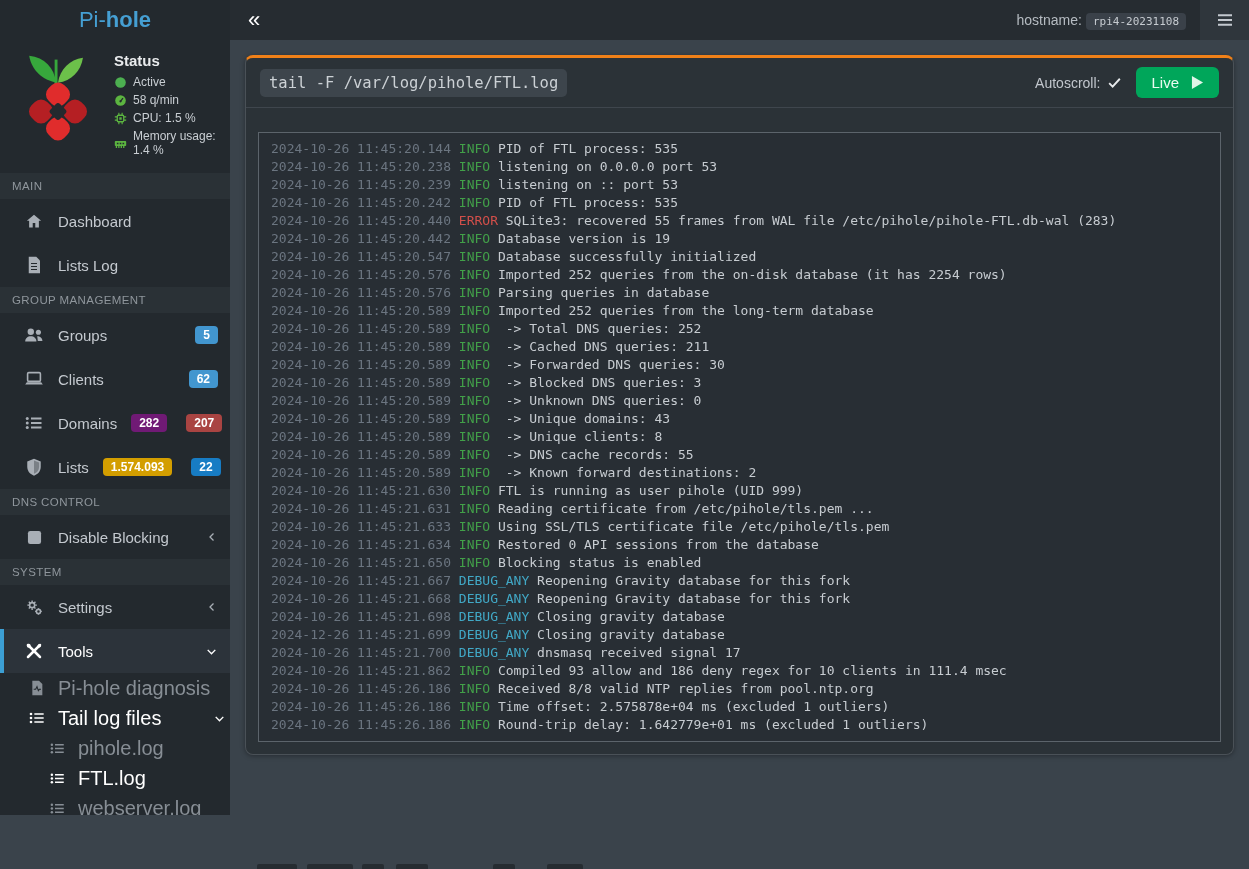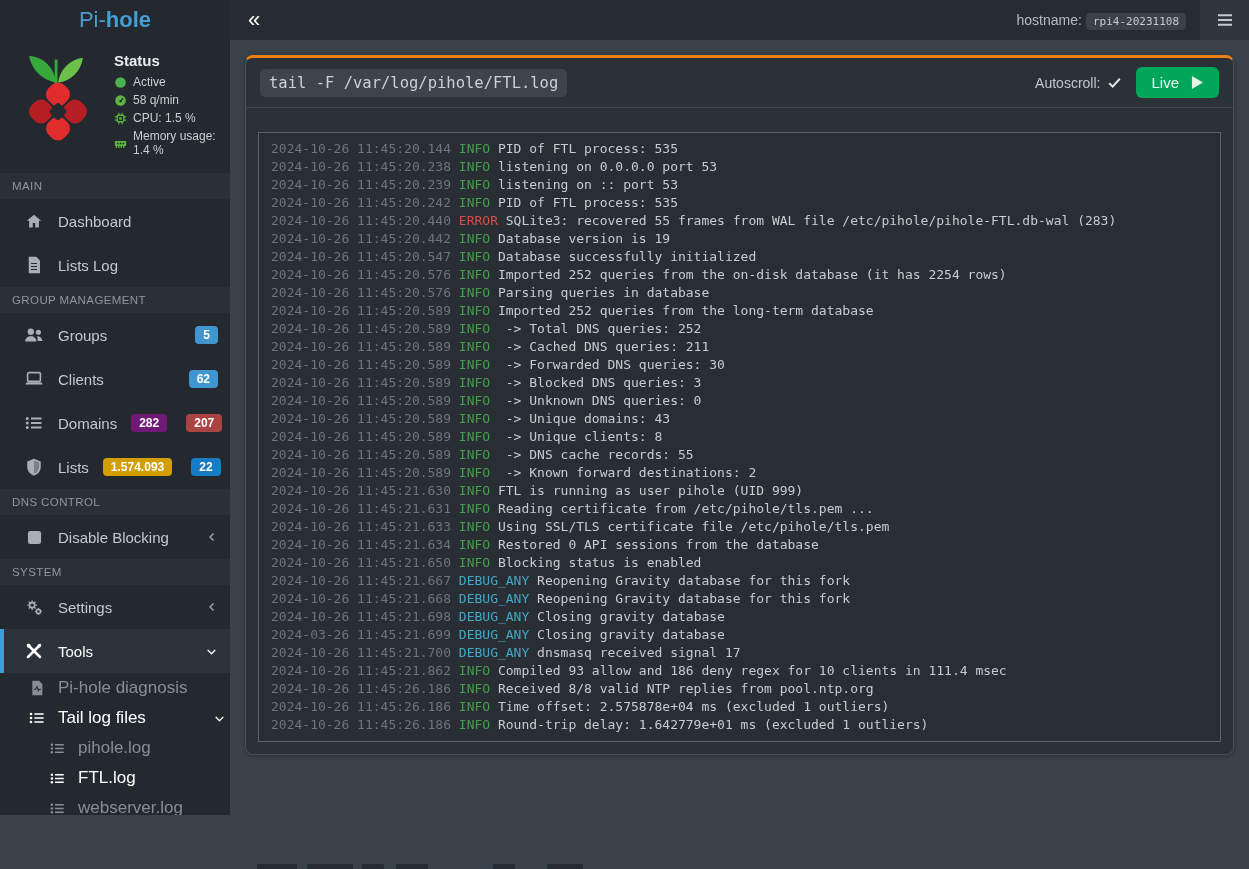--- a/index.html
+++ b/index.html
@@ -20,21 +20,21 @@
   .status-title{ font-weight:700; font-size:15px; color:#e9ebed; margin-bottom:6px; }
   .status-item{ display:flex; align-items:center; gap:6px; font-size:12px; color:#c9ced3; margin-bottom:4px; }
   .status-item svg{ width:13px; height:13px; flex:0 0 13px; }
   .nav-header{ background:#2a3136; color:#8f969c; font-size:11.5px; letter-spacing:.4px; padding:6px 12px; height:26px; display:flex; align-items:center; }
   .nav-item{ height:44px; display:flex; align-items:center; padding:0 12px 0 24px; gap:14px; font-size:15px; color:#c4c9cf; cursor:pointer; }
   .nav-item .ic{ width:20px; height:20px; flex:0 0 20px; color:#a9afb6; display:flex; align-items:center; justify-content:center; }
   .nav-item .lbl{ flex:1; white-space:nowrap; }
   .nav-item .chev{ color:#a9afb6; display:flex; }
   .nav-item.active-parent{ background:#2c333a; border-left:4px solid #3c9fd4; padding-left:20px; color:#fff; }
   .nav-item.active-parent .ic, .nav-item.active-parent .chev{ color:#fff; }
-  .sub-item{ height:30px; display:flex; align-items:center; padding:0 4px 0 28px; gap:12px; font-size:17px; color:#878e95; cursor:pointer; }
+  .sub-item{ height:30px; display:flex; align-items:center; padding:0 4px 0 28px; gap:12px; font-size:20px; color:#878e95; cursor:pointer; }
   .sub-item .ic{ width:18px; height:18px; flex:0 0 18px; display:flex; align-items:center; justify-content:center; }
   .sub-item.lvl2{ padding-left:48px; }
   .sub-item.white{ color:#fff; }
   .sub-item .lbl{ flex:1; white-space:nowrap; }
   .sub-item .chev{ display:flex; }
   .badge{ font-size:12px; font-weight:700; color:#fff; padding:3px 8px; border-radius:4px; line-height:1; }
   .badge + .badge{ margin-left:5px; }
   .bg-blue{ background:#4296cf; }
   .bg-blue2{ background:#177cc4; }
   .bg-green{ background:#701a75; }
@@ -422,21 +422,21 @@
             <div class="log-line"><span class="log-time" data-v="2024-10-26 11:45:21.634">2024-10-26 11:45:21.634</span><span class="log-lvl" data-v="INFO">INFO</span><span class="log-msg" data-v="Restored 0 API sessions from the database">Restored 0 API sessions from the database</span></div>
 
             <div class="log-line"><span class="log-time" data-v="2024-10-26 11:45:21.650">2024-10-26 11:45:21.650</span><span class="log-lvl" data-v="INFO">INFO</span><span class="log-msg" data-v="Blocking status is enabled">Blocking status is enabled</span></div>
 
             <div class="log-line"><span class="log-time" data-v="2024-10-26 11:45:21.667">2024-10-26 11:45:21.667</span><span class="log-lvl" data-v="DEBUG_ANY">DEBUG_ANY</span><span class="log-msg" data-v="Reopening Gravity database for this fork">Reopening Gravity database for this fork</span></div>
 
             <div class="log-line"><span class="log-time" data-v="2024-10-26 11:45:21.668">2024-10-26 11:45:21.668</span><span class="log-lvl" data-v="DEBUG_ANY">DEBUG_ANY</span><span class="log-msg" data-v="Reopening Gravity database for this fork">Reopening Gravity database for this fork</span></div>
 
             <div class="log-line"><span class="log-time" data-v="2024-10-26 11:45:21.698">2024-10-26 11:45:21.698</span><span class="log-lvl" data-v="DEBUG_ANY">DEBUG_ANY</span><span class="log-msg" data-v="Closing gravity database">Closing gravity database</span></div>
 
-            <div class="log-line"><span class="log-time" data-v="2024-10-26 11:45:21.699">2024-03-26 11:45:21.699</span><span class="log-lvl" data-v="DEBUG_ANY">DEBUG_ANY</span><span class="log-msg" data-v="Closing gravity database">Closing gravity database</span></div>
+            <div class="log-line"><span class="log-time" data-v="2024-10-26 11:45:21.699">2024-12-26 11:45:21.699</span><span class="log-lvl" data-v="DEBUG_ANY">DEBUG_ANY</span><span class="log-msg" data-v="Closing gravity database">Closing gravity database</span></div>
 
             <div class="log-line"><span class="log-time" data-v="2024-10-26 11:45:21.700">2024-10-26 11:45:21.700</span><span class="log-lvl" data-v="DEBUG_ANY">DEBUG_ANY</span><span class="log-msg" data-v="dnsmasq received signal 17">dnsmasq received signal 17</span></div>
 
             <div class="log-line"><span class="log-time" data-v="2024-10-26 11:45:21.862">2024-10-26 11:45:21.862</span><span class="log-lvl" data-v="INFO">INFO</span><span class="log-msg" data-v="Compiled 93 allow and 186 deny regex for 10 clients in 111.4 msec">Compiled 93 allow and 186 deny regex for 10 clients in 111.4 msec</span></div>
 
             <div class="log-line"><span class="log-time" data-v="2024-10-26 11:45:26.186">2024-10-26 11:45:26.186</span><span class="log-lvl" data-v="INFO">INFO</span><span class="log-msg" data-v="Received 8/8 valid NTP replies from pool.ntp.org">Received 8/8 valid NTP replies from pool.ntp.org</span></div>
 
             <div class="log-line"><span class="log-time" data-v="2024-10-26 11:45:26.186">2024-10-26 11:45:26.186</span><span class="log-lvl" data-v="INFO">INFO</span><span class="log-msg" data-v="Time offset: 2.575878e+04 ms (excluded 1 outliers)">Time offset: 2.575878e+04 ms (excluded 1 outliers)</span></div>
 
             <div class="log-line"><span class="log-time" data-v="2024-10-26 11:45:26.186">2024-10-26 11:45:26.186</span><span class="log-lvl" data-v="INFO">INFO</span><span class="log-msg" data-v="Round-trip delay: 1.642779e+01 ms (excluded 1 outliers)">Round-trip delay: 1.642779e+01 ms (excluded 1 outliers)</span></div>

